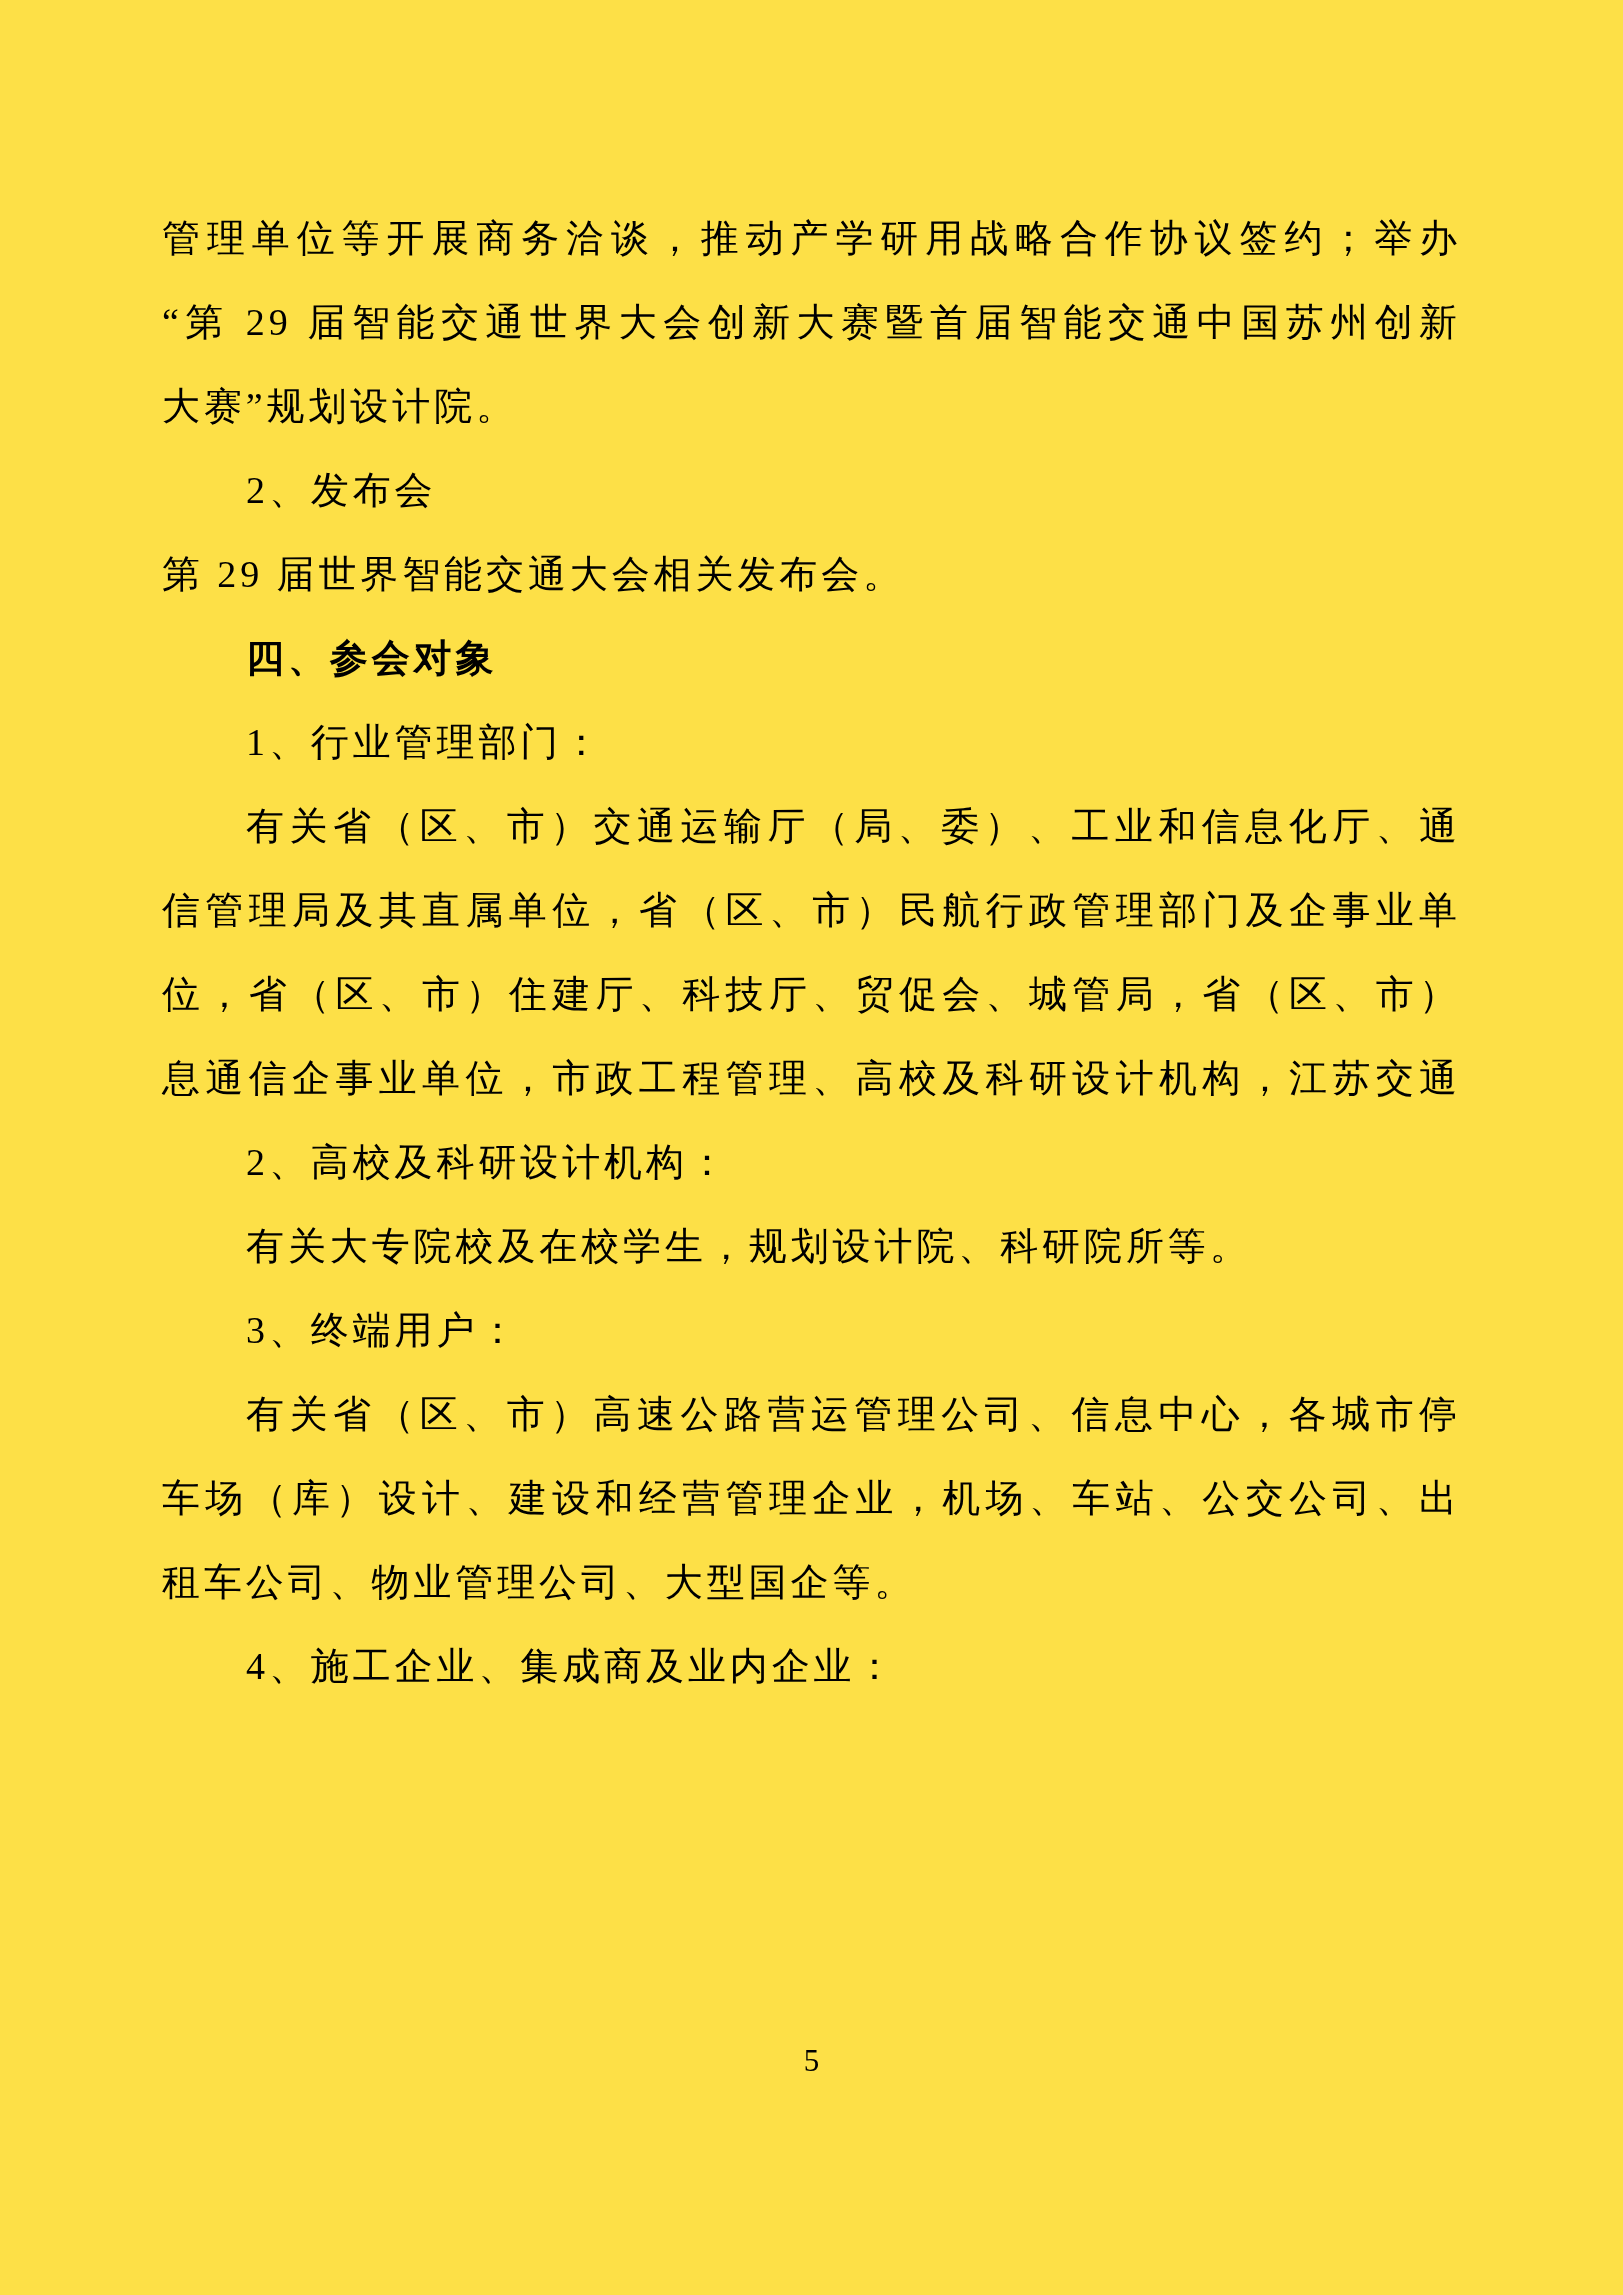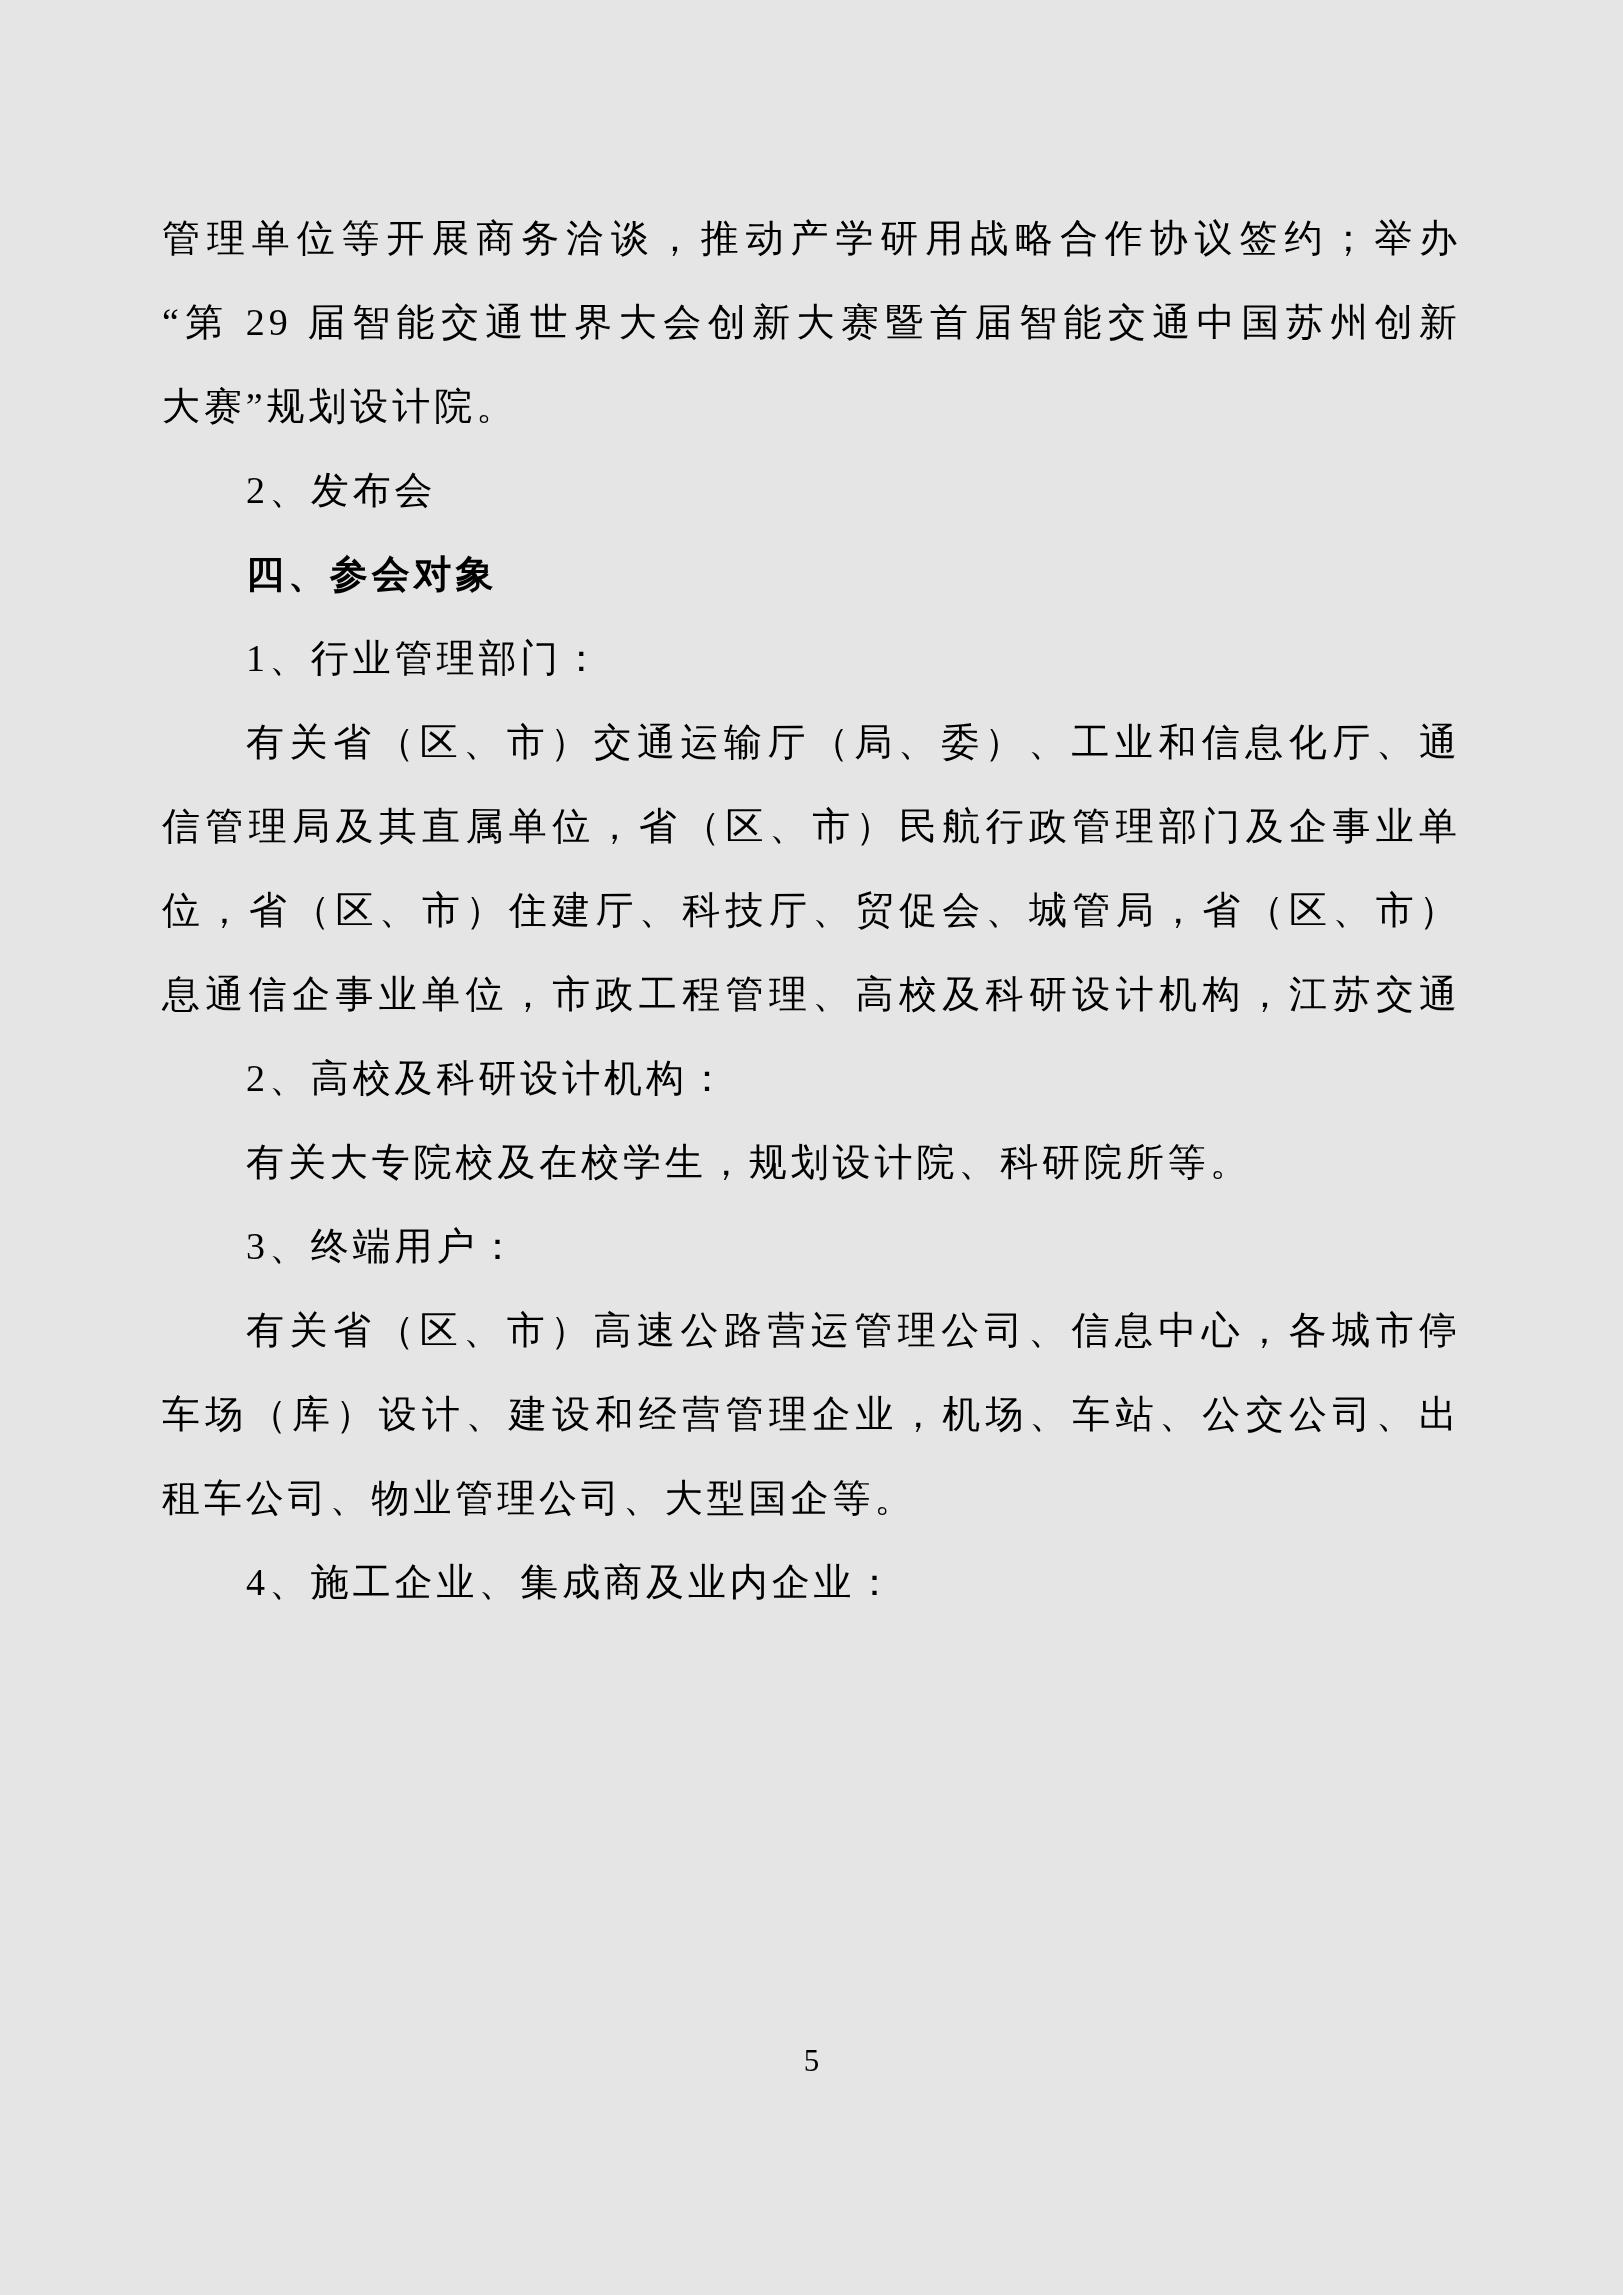--- a/index.html
+++ b/index.html
@@ -1,20 +1,20 @@
 <!DOCTYPE html>
 <html lang="zh" style="font-size:10.5px"><head>
 <meta charset="utf-8">
 <style>
   html, body { margin: 0; padding: 0; background: #ffffff; }
   .page {
     position: relative;
     width: 1623px;
     height: 2295px;
-    background: #e5e5e5;
+    background: #fde047;
     overflow: hidden;
     color: #000000;
     font-family: "Liberation Serif", "DejaVu Serif", serif;
   }
   .doc-body {
     position: absolute;
     left: 162px;
     top: 196px;
     width: 1299px;
   }
@@ -49,20 +49,21 @@
 </style>
 </head>
 <body>
 
 <div class="page">
   <div class="doc-body">
       <div class="line fill">管理单位等开展商务洽谈，推动产学研用战略合作协议签约；举办</div>
       <div class="line fill">“第 29 届智能交通世界大会创新大赛暨首届智能交通中国苏州创新</div>
       <div class="line">大赛”规划设计院。</div>
       <div class="line indent">2、发布会</div>
+      <div class="line">第 29 届世界智能交通大会相关发布会。</div>
       <div class="line indent bold">四、参会对象</div>
       <div class="line indent">1、行业管理部门：</div>
       <div class="line indent fill">有关省（区、市）交通运输厅（局、委）、工业和信息化厅、通</div>
       <div class="line fill">信管理局及其直属单位，省（区、市）民航行政管理部门及企事业单</div>
       <div class="line fill">位，省（区、市）住建厅、科技厅、贸促会、城管局，省（区、市）</div>
       <div class="line fill">息通信企事业单位，市政工程管理、高校及科研设计机构，江苏交通</div>
       <div class="line indent">2、高校及科研设计机构：</div>
       <div class="line indent">有关大专院校及在校学生，规划设计院、科研院所等。</div>
       <div class="line indent">3、终端用户：</div>
       <div class="line indent fill">有关省（区、市）高速公路营运管理公司、信息中心，各城市停</div>

